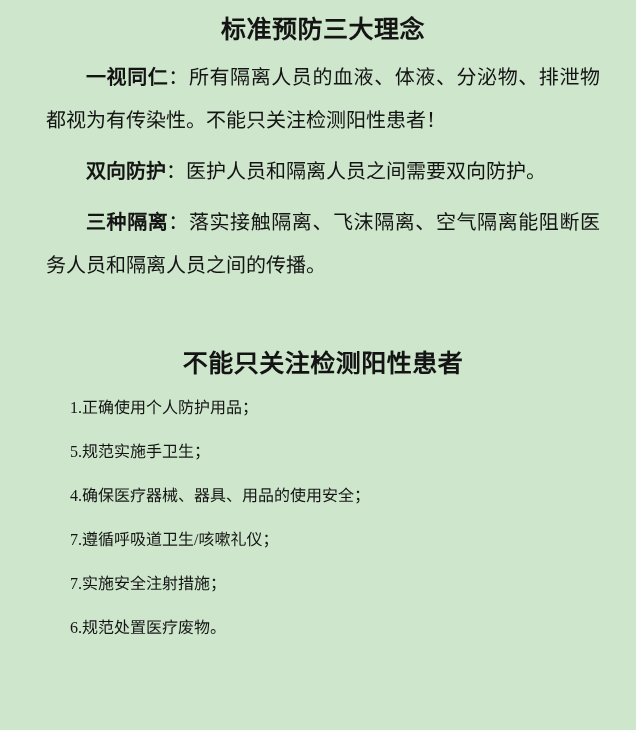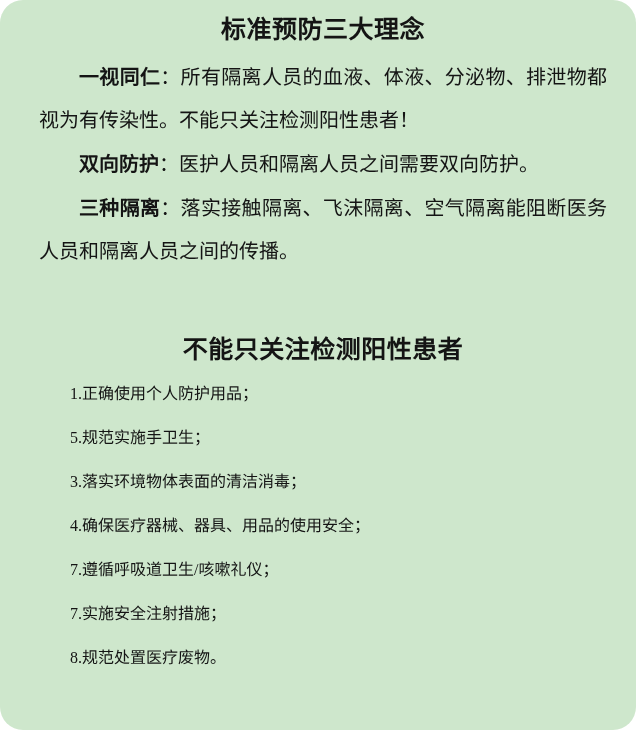--- a/index.html
+++ b/index.html
@@ -6,38 +6,37 @@
   .page {
     position: relative;
     width: 636px;
     height: 730px;
     box-sizing: border-box;
     padding: 14px 28px 0 38px;
     background: #cee7cc;
     color: #141414;
     overflow: hidden;
     font-family: "Liberation Serif", "DejaVu Serif", serif;
-    border-radius: 23px;
   }
   .doc-title {
     margin: 0;
     font-size: 25px;
     line-height: 32px;
     font-weight: bold;
     text-align: center;
     letter-spacing: 0.5px;
   }
   .title-measures {
     margin-top: 61px;
   }
   .concepts-paragraphs {
     margin-top: 10px;
   }
   .concepts-paragraphs p {
-    margin: 1px;
+    margin: 8px;
     font-size: 20px;
     line-height: 43px;
     text-align: justify;
     text-indent: 2em;
   }
   .concepts-paragraphs .term {
     font-weight: bold;
   }
   .measures-list {
     margin-top: 6px;
@@ -63,20 +62,19 @@
     <p><span class="term">双向防护</span><span>：</span><span>医护人员和隔离人员之间需要双向防护。</span></p>
 
     <p><span class="term">三种隔离</span><span>：</span><span>落实接触隔离、飞沫隔离、空气隔离能阻断医务人员和隔离人员之间的传播。</span></p>
   </div>
 
   <h1 class="doc-title title-measures">不能只关注检测阳性患者</h1>
 
   <div class="measures-list">
     <p>1.正确使用个人防护用品；</p>
     <p>5.规范实施手卫生；</p>
-    <p>3.落实环境物体表面的清洁消毒；</p>
     <p>4.确保医疗器械、器具、用品的使用安全；</p>
     <p>7.遵循呼吸道卫生/咳嗽礼仪；</p>
     <p>7.实施安全注射措施；</p>
-    <p>8.规范处置医疗废物。</p>
+    <p>6.规范处置医疗废物。</p>
   </div>
 
 </div>
 
 </body></html>

